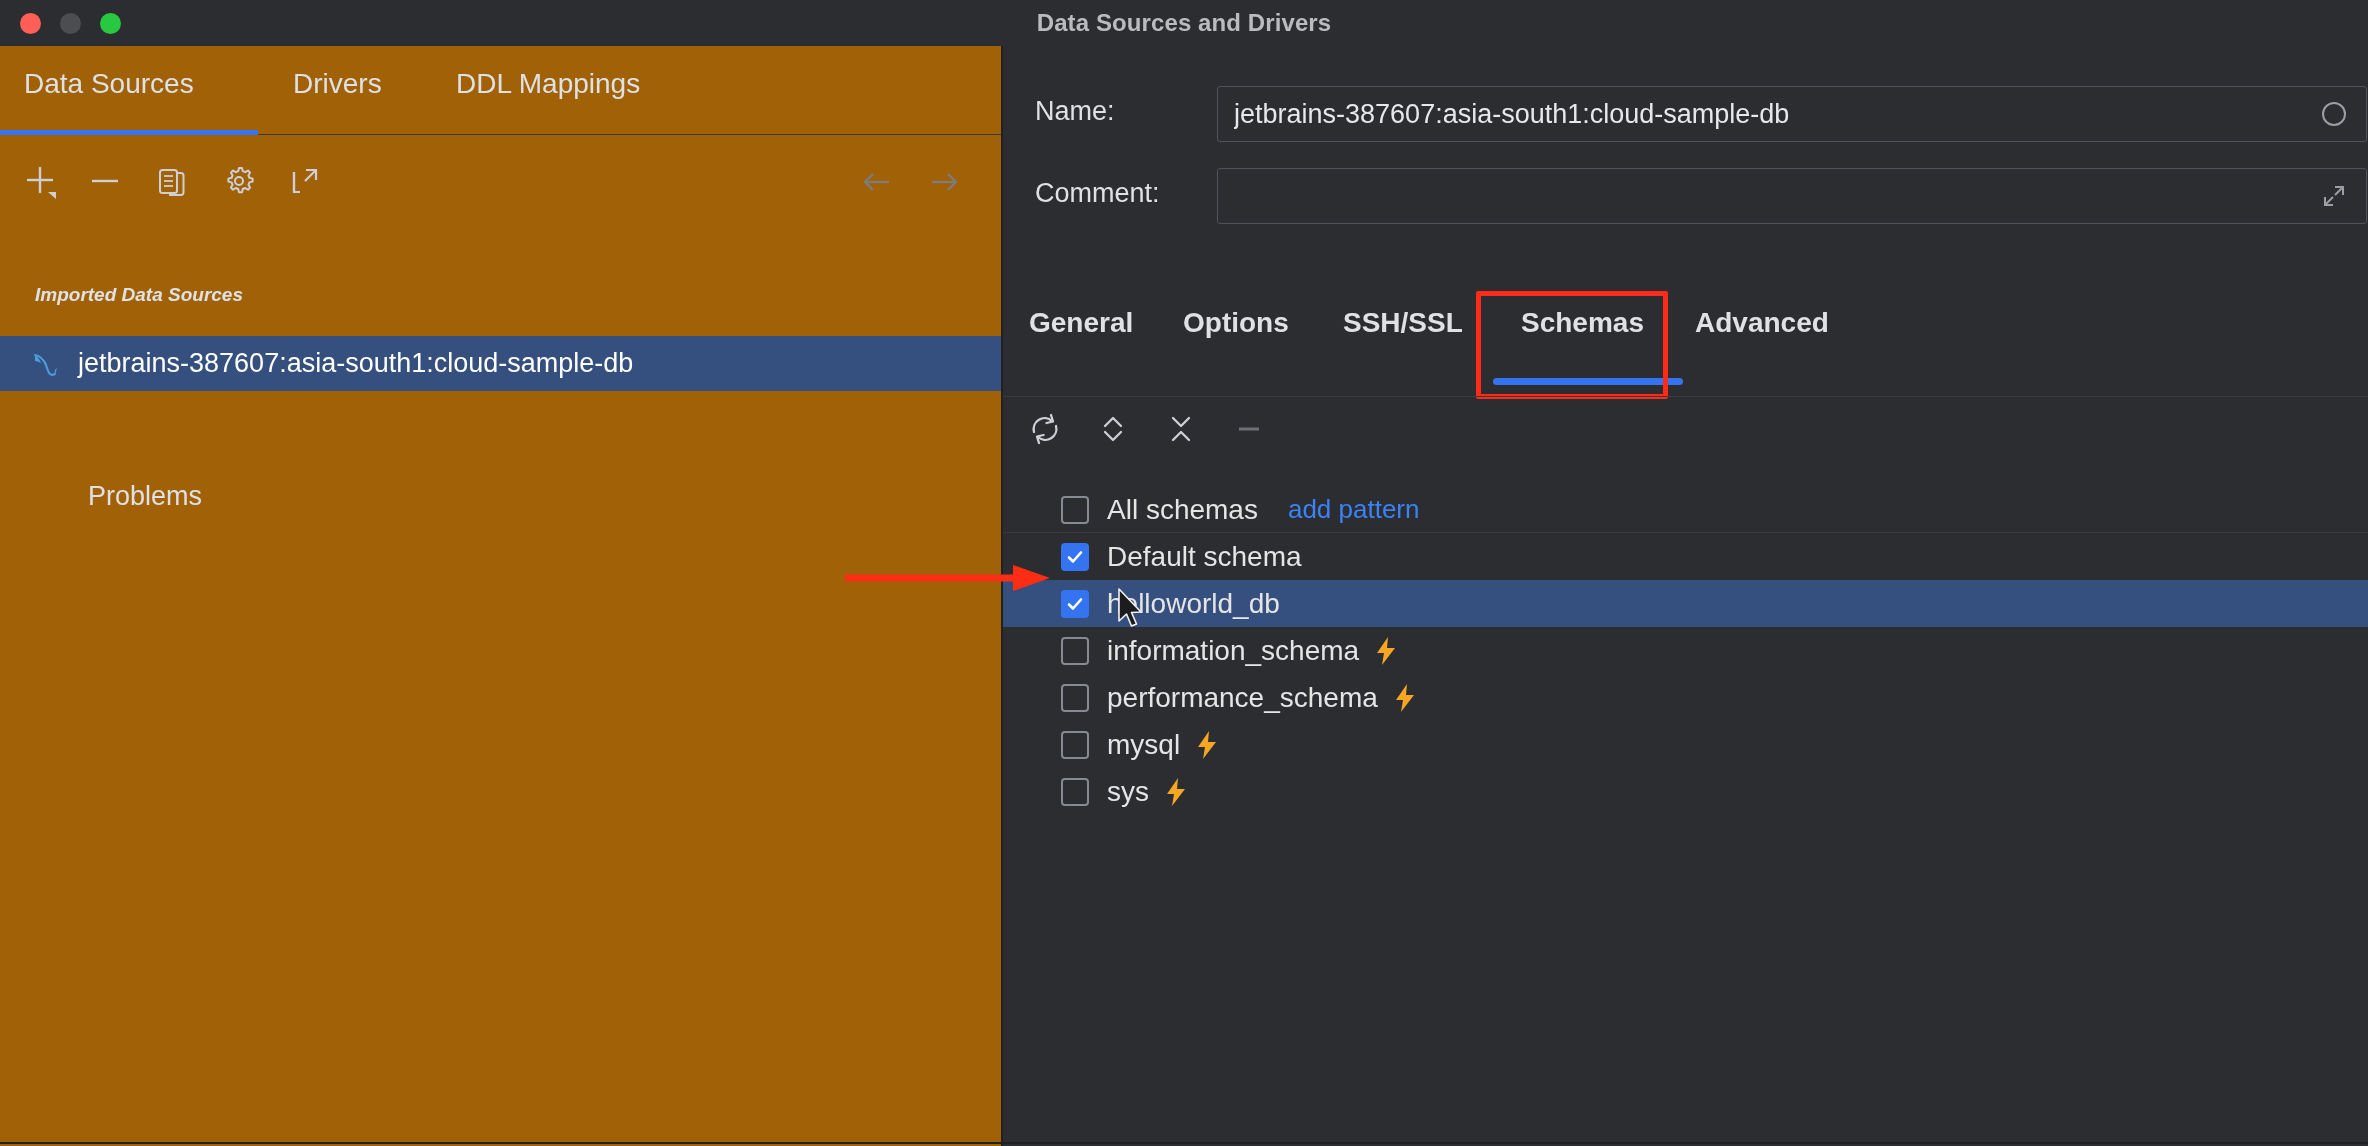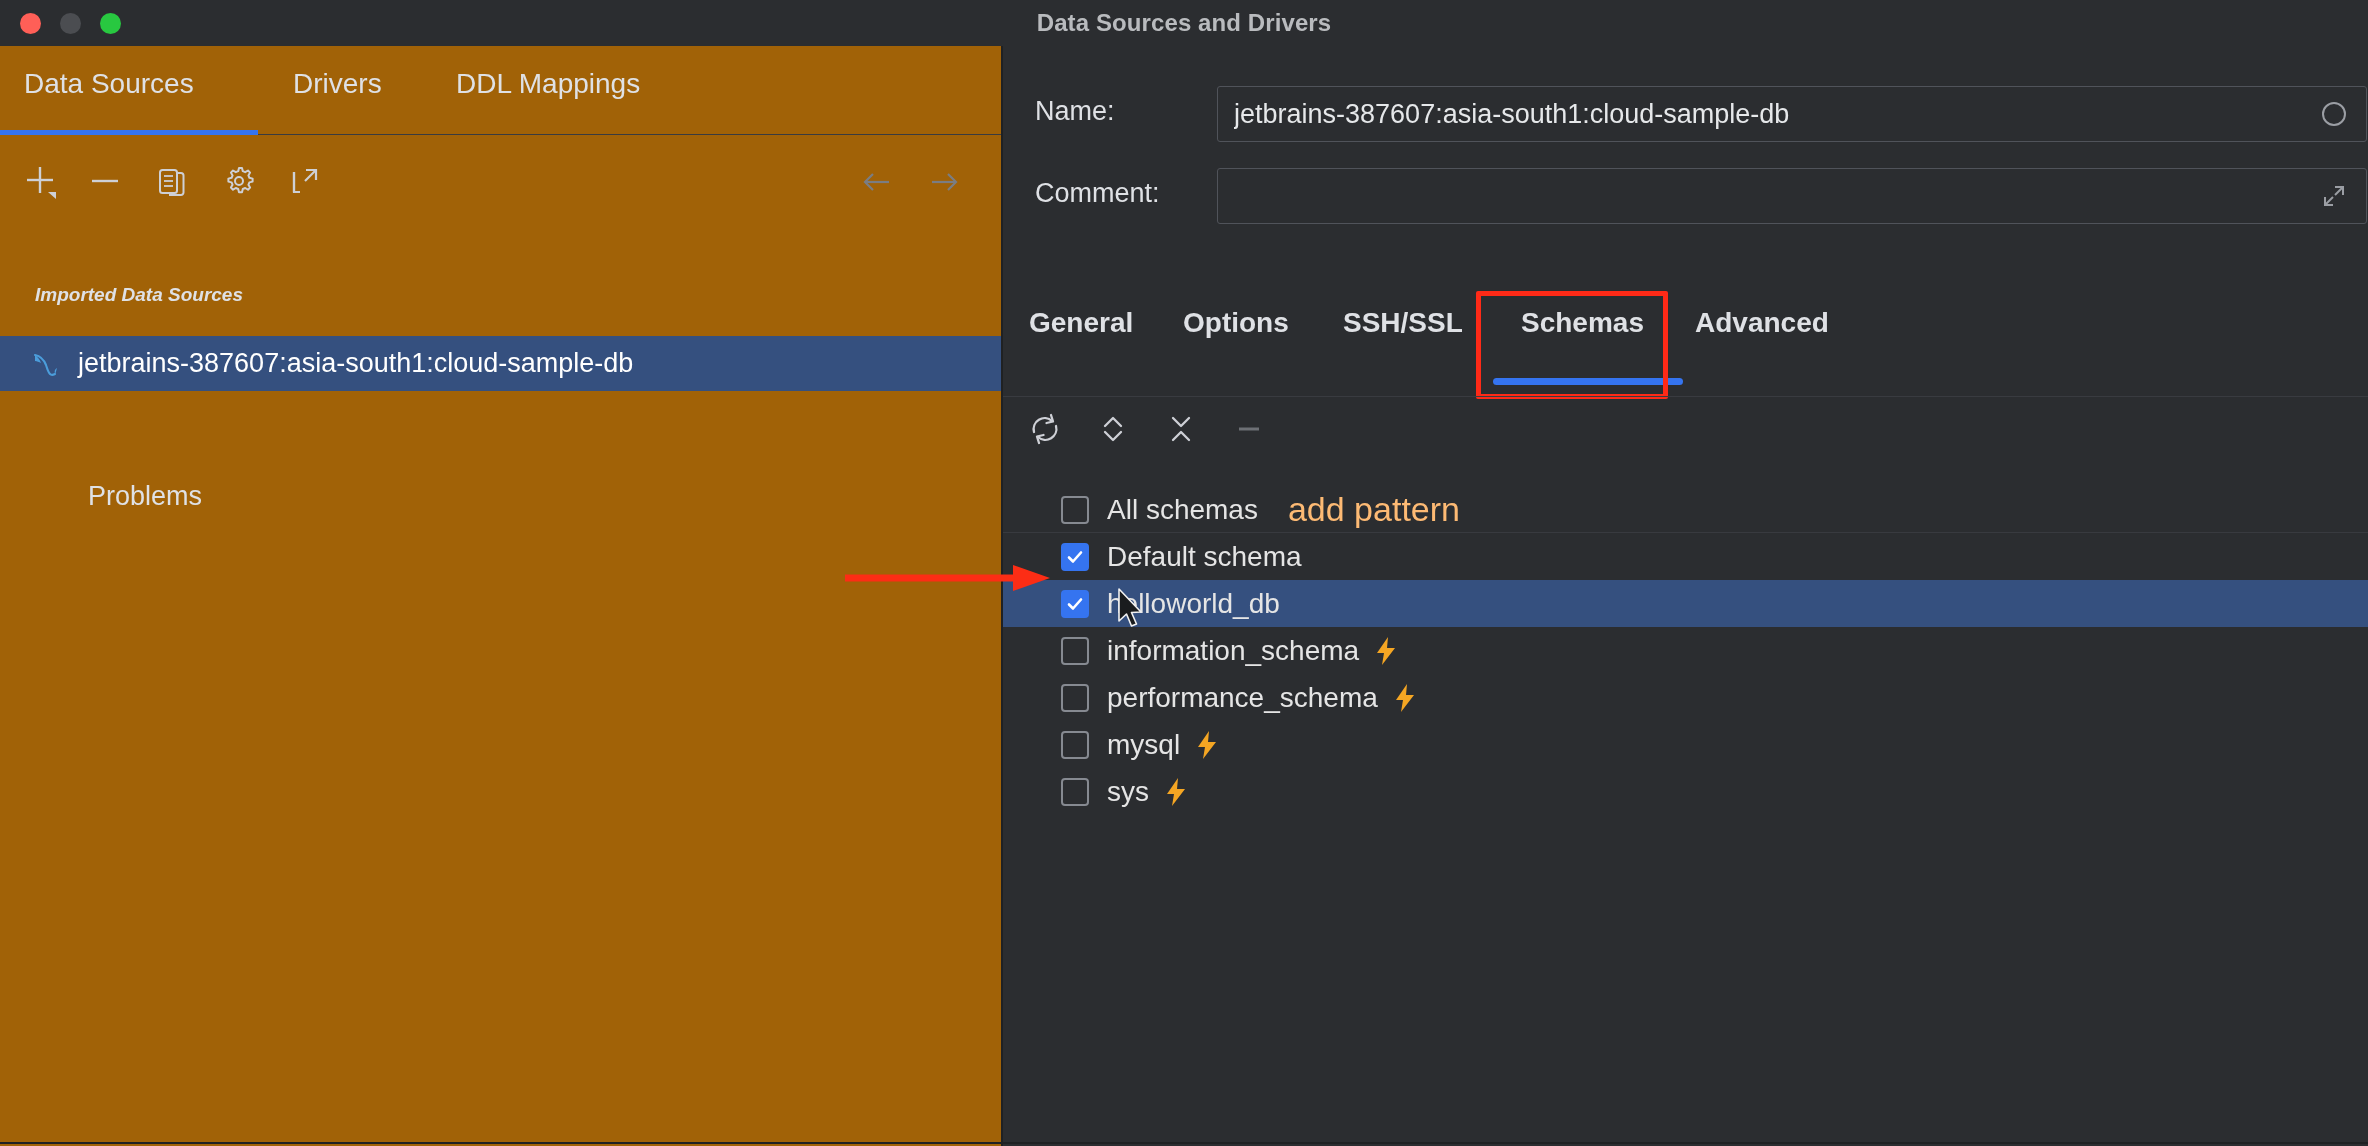--- a/index.html
+++ b/index.html
@@ -193,21 +193,21 @@
   .cbox .tick {
     width: 18px; height: 18px; display: block;
   }
   .schema-label {
     margin-left: 18px;
     font-size: 28px; color: #e5e5e5; white-space: nowrap;
   }
   .bolt { margin-left: 14px; width: 26px; height: 30px; display: flex; align-items: center; }
   .pattern-hint {
     margin-left: 30px;
-    font-size: 34px; color: #fdba74;
+    font-size: 26px; color: #3b82f6;
   }
   .row-sep {
     position: absolute; bottom: 0; left: 0; width: 1365px; height: 1px;
     background: #383a3f;
   }
 
   
   .arrow-annot {
     position: absolute; top: 563px; left: 845px;
     width: 205px; height: 30px;

